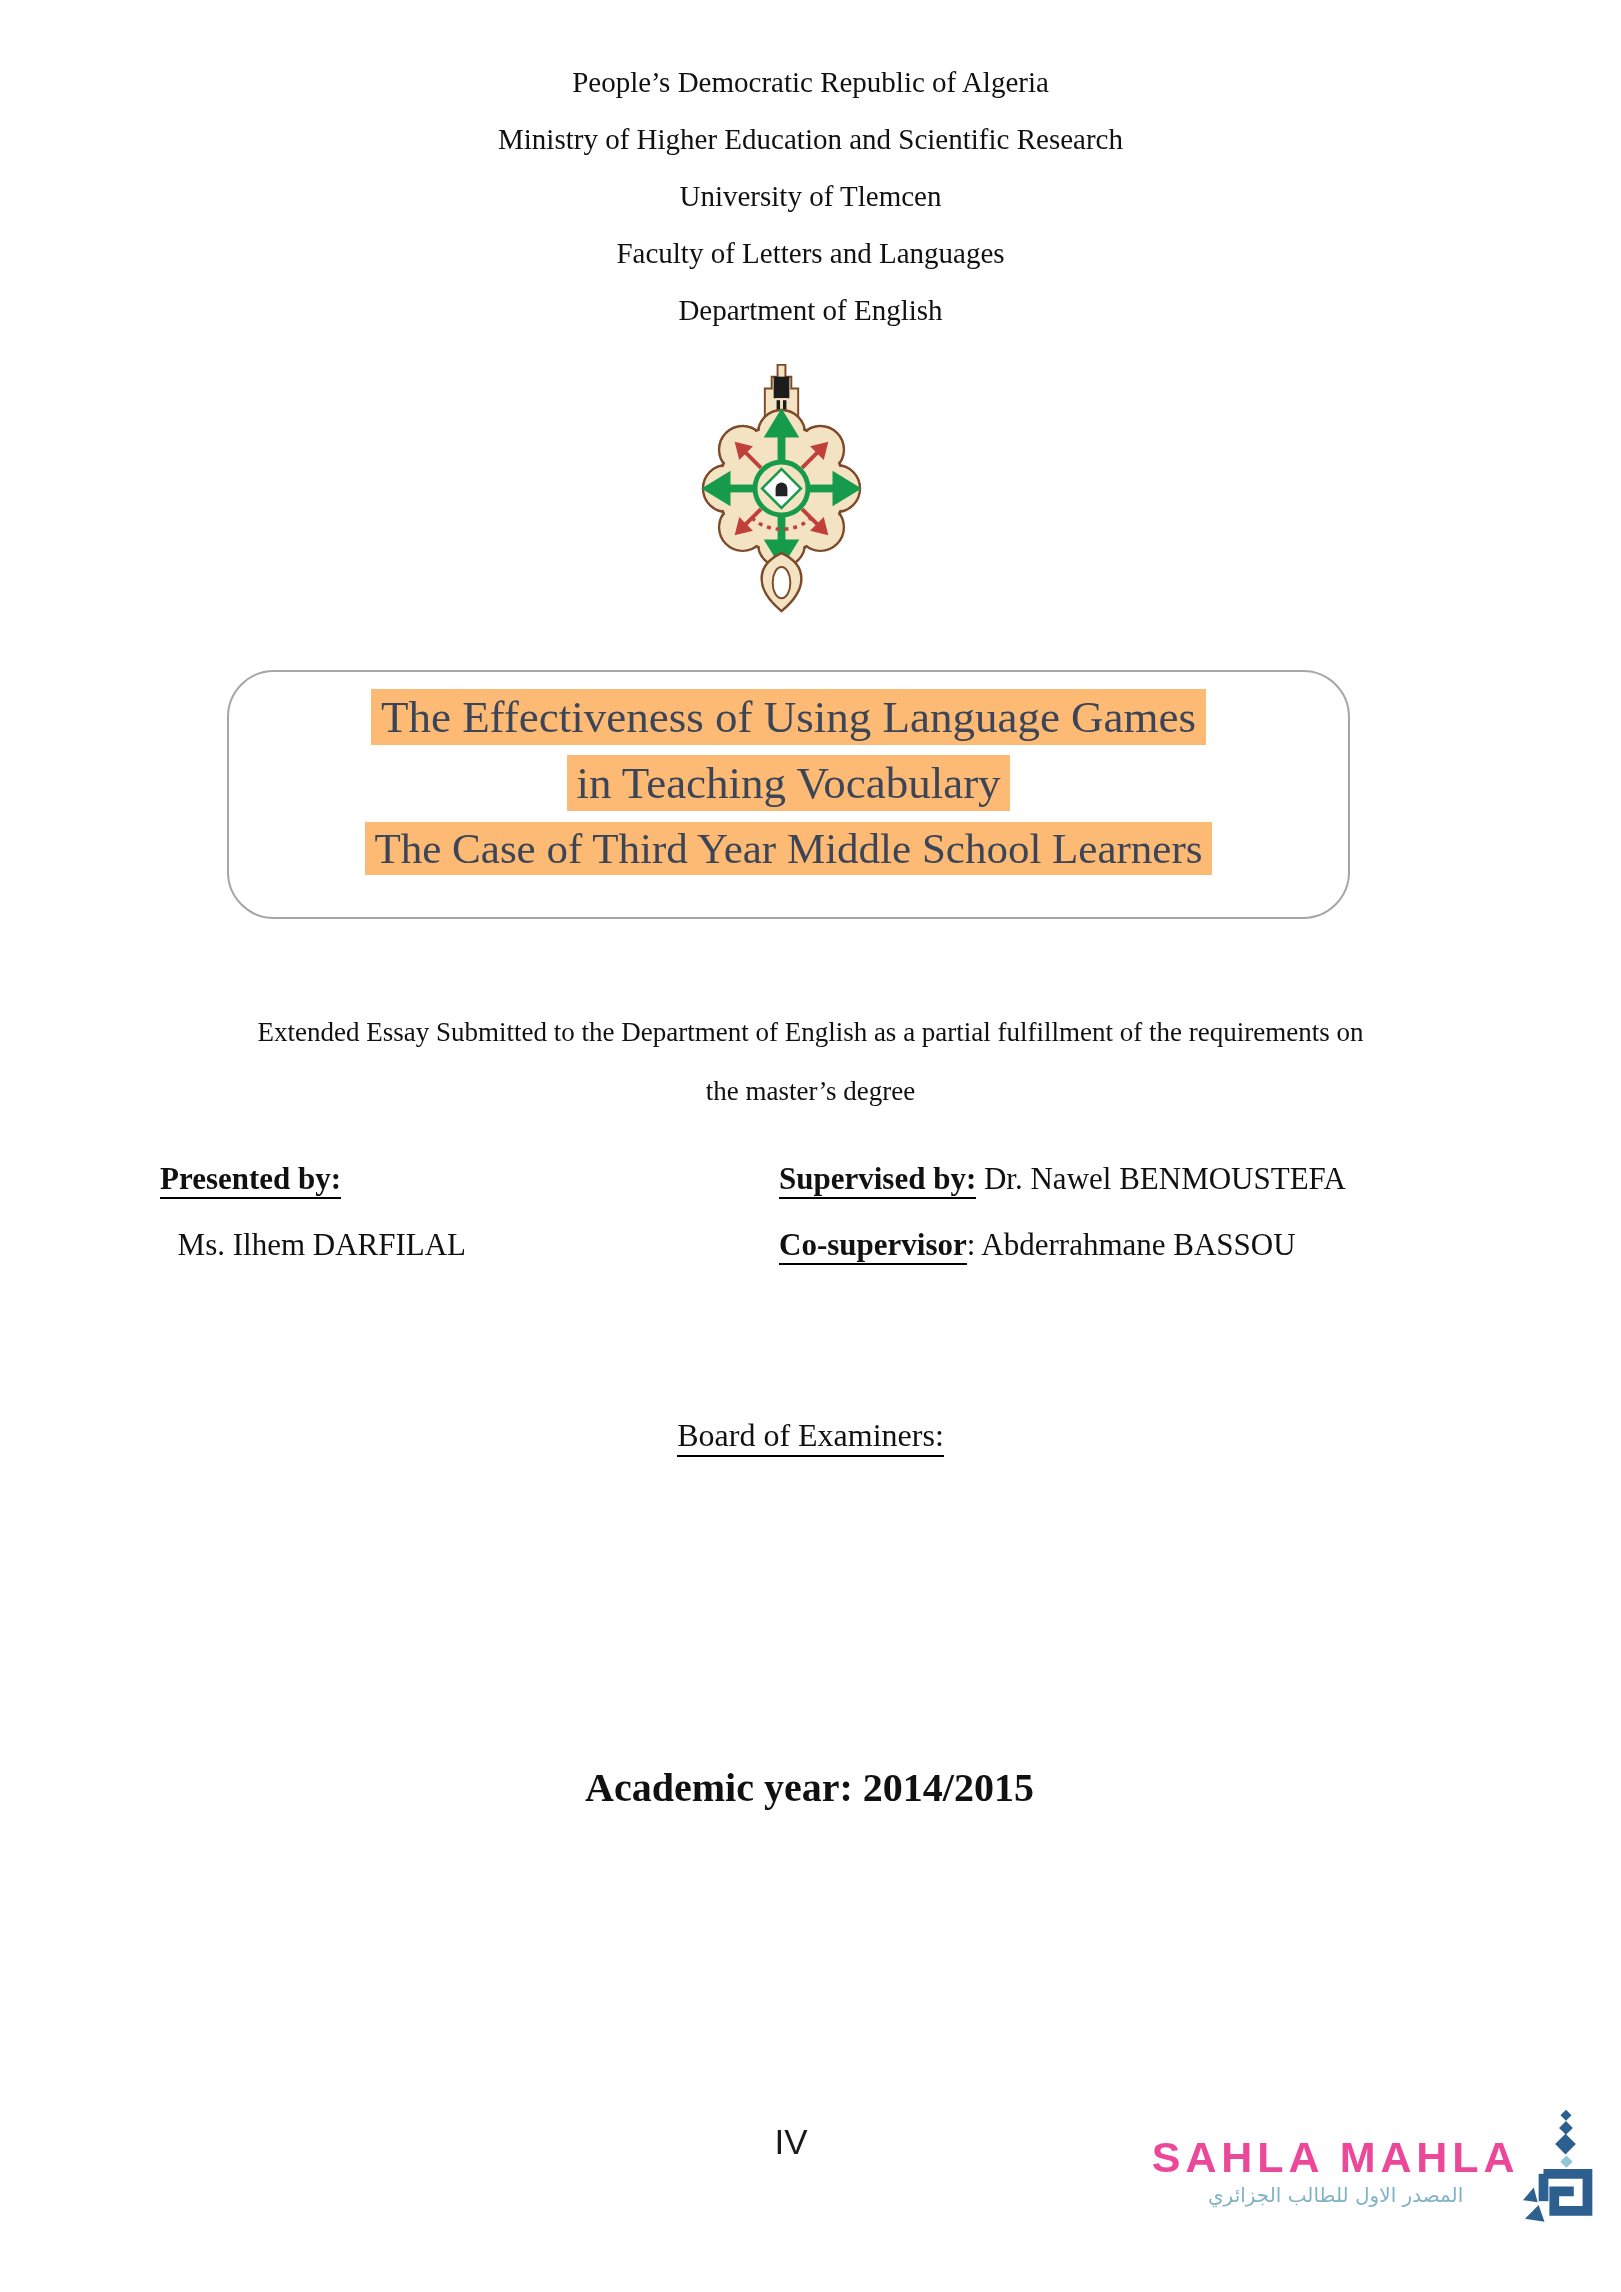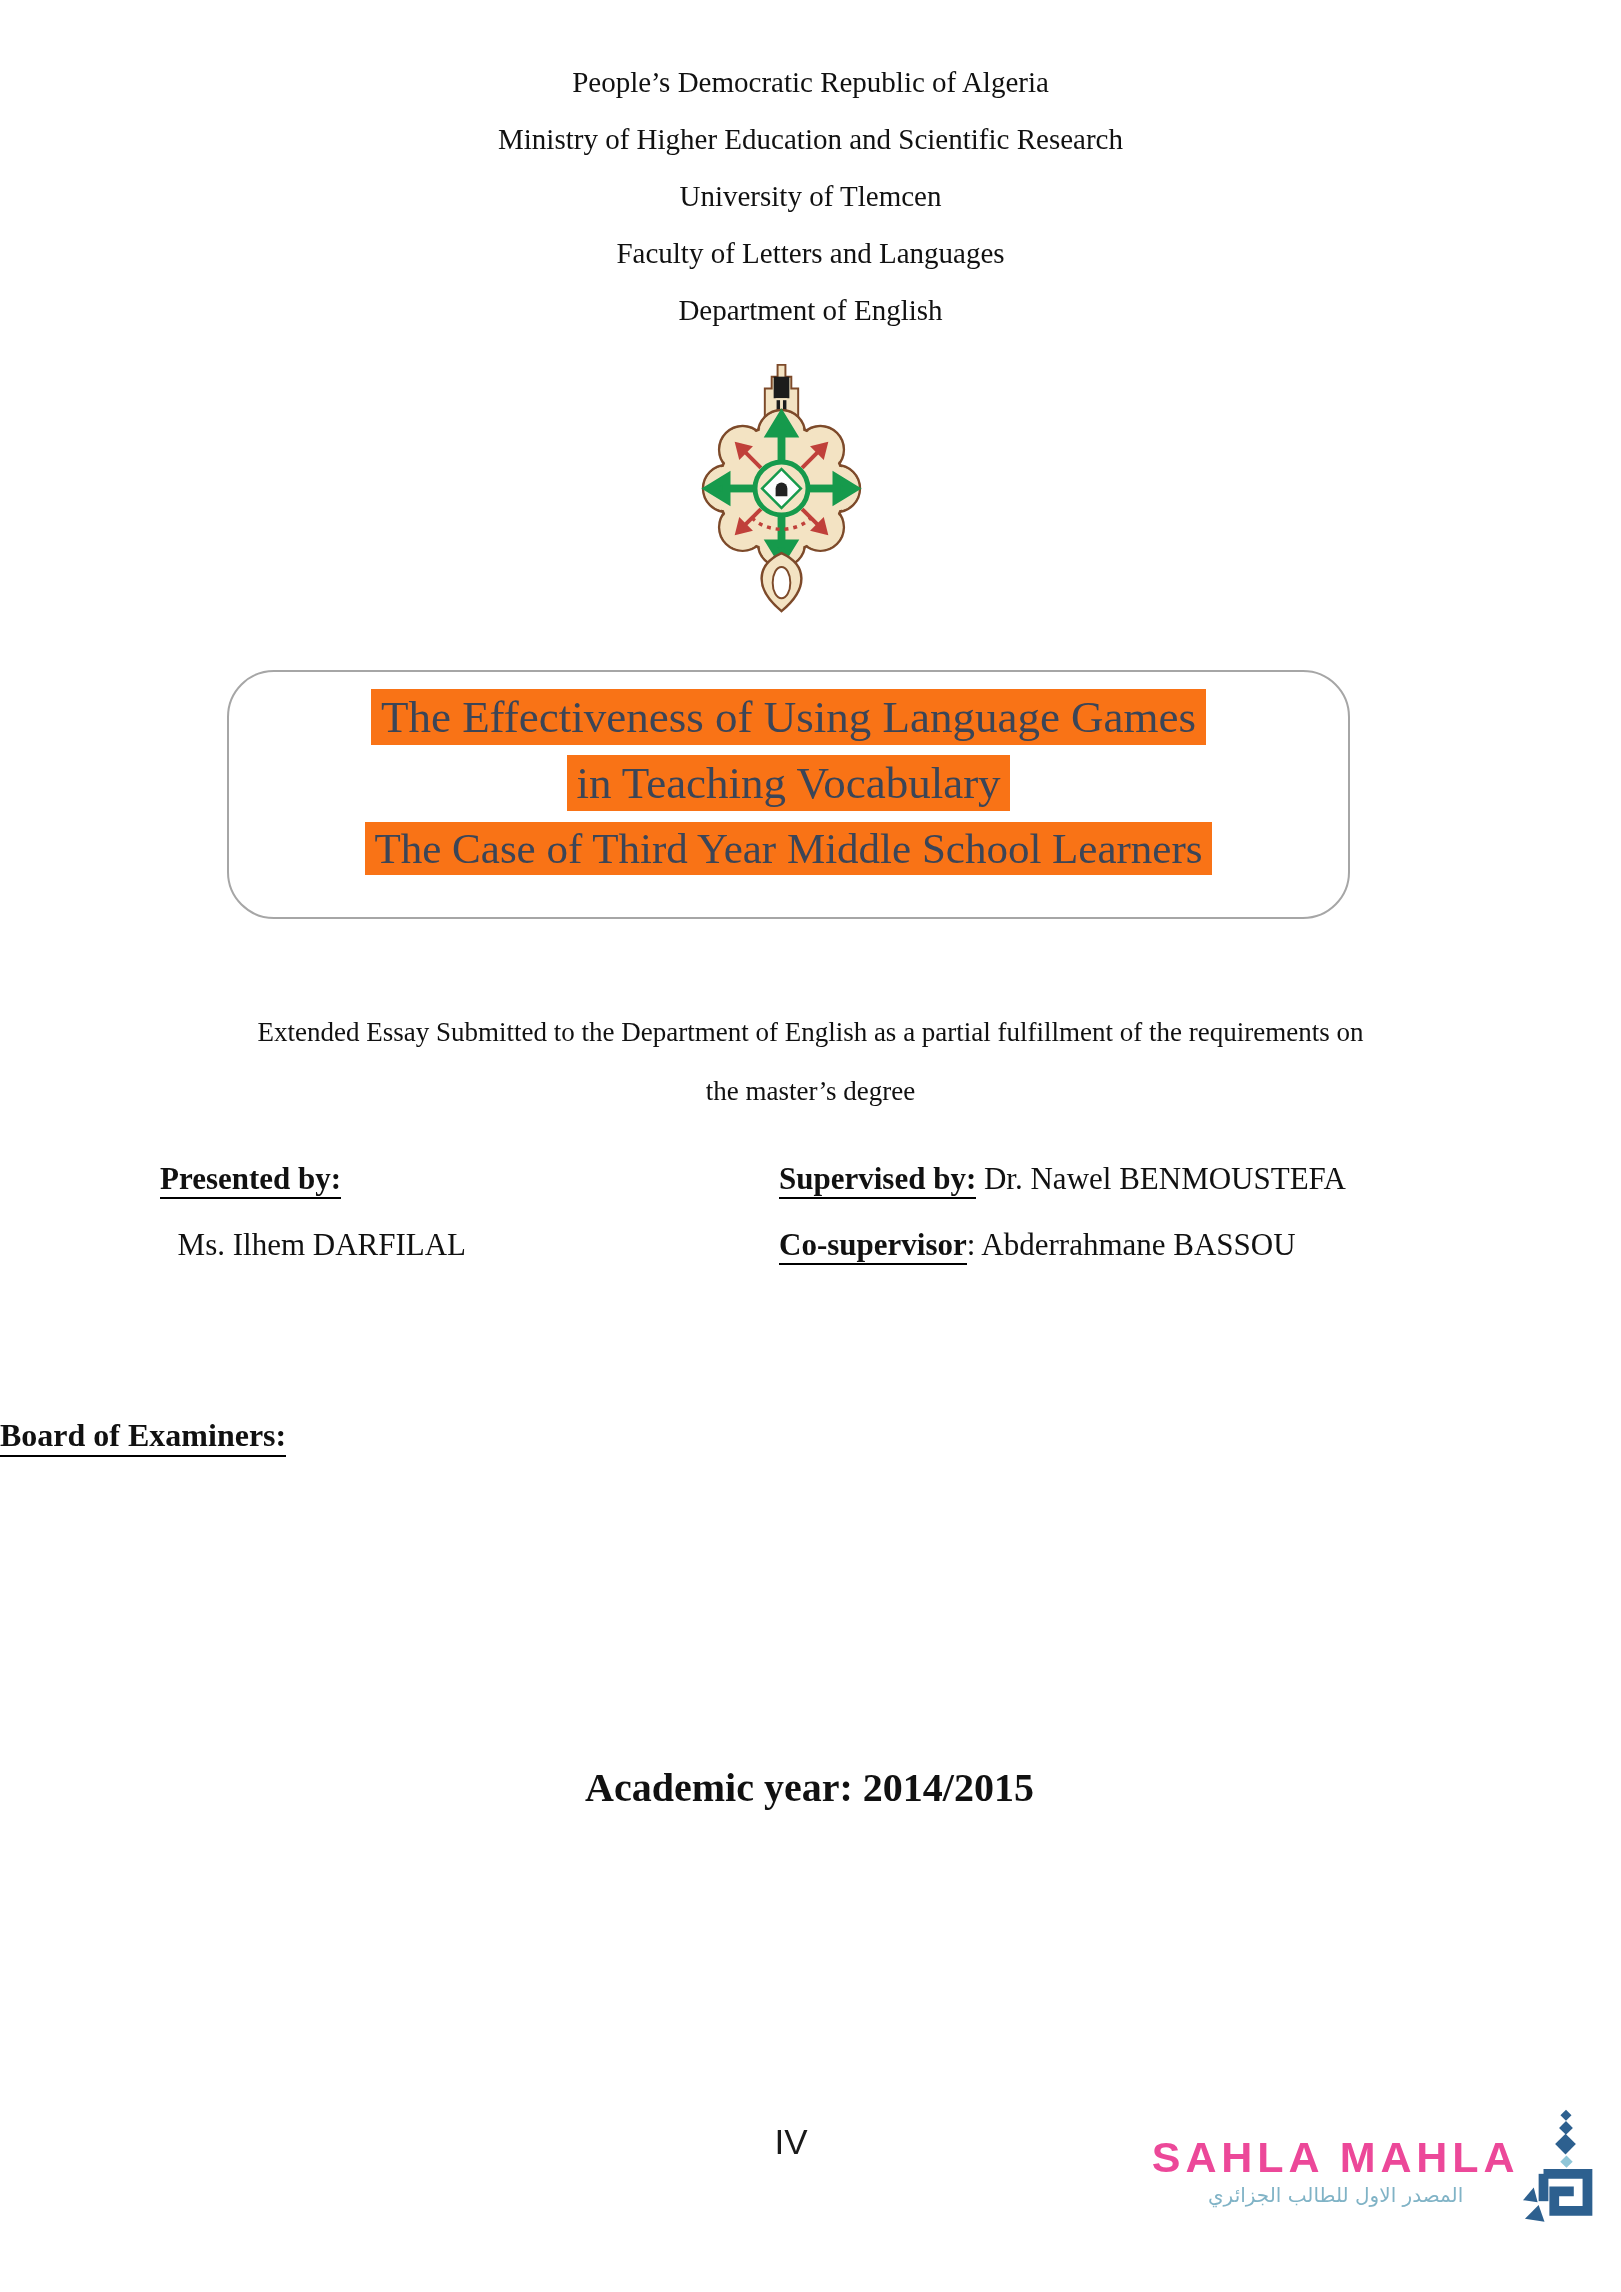--- a/index.html
+++ b/index.html
@@ -19,33 +19,33 @@
   .emblem{position:absolute;top:359px;left:698px;width:167px;height:257px;}
   
   .title-box{
     position:absolute;left:227px;top:670px;width:1123px;height:249px;
     box-sizing:border-box;border:2px solid #a6a6a6;border-radius:47px;
     text-align:center;padding-top:11.8px;
   }
   .title-line{line-height:66px;color:#3b4557;}
   .t12{font-size:45px;}
   .t3{font-size:43px;}
-  .hl{background:#f97316;padding:2.9px 9.8px;}
+  .hl{background:#fdba74;padding:2.9px 9.8px;}
   
   .submission{position:absolute;top:1017px;left:0;right:0;text-align:center;font-size:27px;}
   .submission .sline2{margin-top:28px;}
   
   .credits{position:absolute;top:1161px;left:0;right:0;font-size:31px;}
   .col-left{position:absolute;left:160px;top:0;}
   .col-right{position:absolute;left:779px;top:0;}
   .crow{height:66px;}
   .lbl{font-weight:bold;border-bottom:2.9px solid #000;padding-bottom:1px;text-align:right;}
   .presented-name{padding-left:17.6px;}
   
-  .board-heading{position:absolute;top:1417px;left:0;right:0;text-align:left;font-size:32px;font-weight:bold;}
+  .board-heading{position:absolute;top:1417px;left:0;right:0;text-align:center;font-size:32px;font-weight:normal;}
   .board-heading span{border-bottom:2.9px solid #000;padding-bottom:2px;}
   .board-list{position:absolute;top:1522px;left:152px;right:98px;font-size:31px;font-weight:bold;}
   .board-list .member{line-height:63px;white-space:nowrap;}
   
   .academic-year{position:absolute;top:1764px;left:0;right:2px;text-align:center;font-size:40px;font-weight:bold;}
   
   .page-number{
     position:absolute;top:2122px;left:0;right:39px;text-align:center;
     font-family:"Liberation Sans", sans-serif;font-size:35px;color:#1a1a1a;
   }

